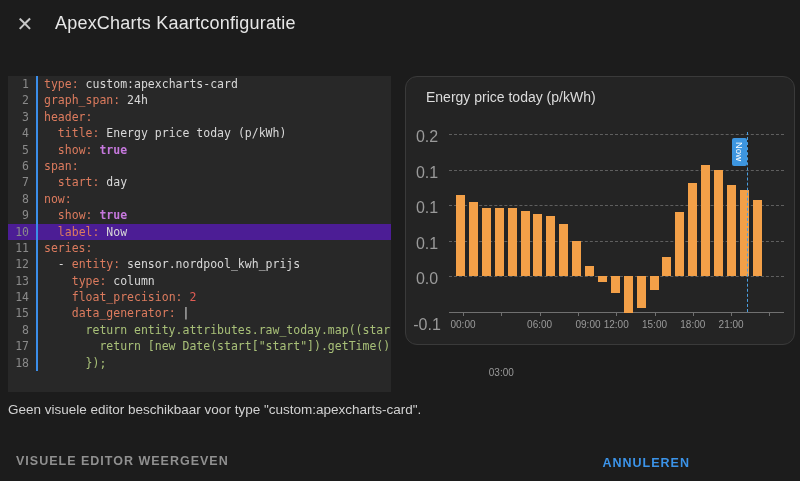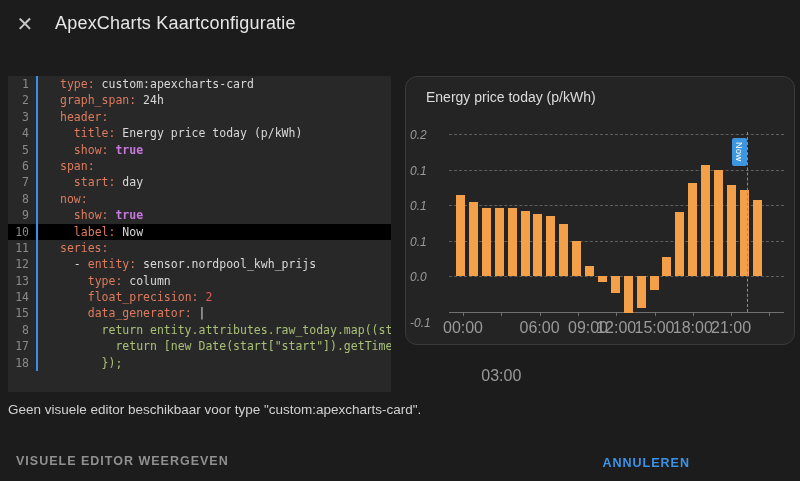--- a/index.html
+++ b/index.html
@@ -20,43 +20,43 @@
   }
   .dlg-title { position:absolute; left:55px; top:13px; font-size:18px; font-weight:400; color:#e6e6e6; letter-spacing:.2px; }
 
   
   .editor {
     position:absolute; left:8px; top:76px; width:383px; height:316px;
     background:#282828; overflow:hidden;
     font-family:"DejaVu Sans Mono", monospace; font-size:11.5px; line-height:16.4px;
   }
   .code-line { position:relative; height:16.4px; white-space:pre; display:flex; }
-  .code-line.active { background:#000000; }
+  .code-line.active { background:#4c1d95; }
   .ln {
     width:30px; flex:0 0 30px; text-align:right; padding-right:7px;
     color:#8a8a8a; border-right:2px solid #3b8eea; background:transparent;
   }
-  .lc { padding-left:22px; white-space:pre; overflow:hidden; flex:1; }
+  .lc { padding-left:6px; white-space:pre; overflow:hidden; flex:1; }
   .tk-k { color:#dc7b5e; }
   .tk-p { color:#d8d8d8; }
   .tk-b { color:#c678dd;font-weight:bold; }
   .tk-n { color:#e05c54; }
   .tk-s { color:#a8c078; }
 
   
   .card {
     position:absolute; left:405px; top:76px; width:390px; height:269px;
     background:#242424; border:1px solid #3a3a3a; border-radius:12px;
   }
   .card-title { position:absolute; left:20px; top:12px; font-size:14px; color:#dcdcdc; }
   .plot { position:absolute; left:0; top:0; width:100%; height:100%; }
   .gridline { position:absolute; left:43px; width:335px; border-top:1px dashed #5f5f5f; height:0; }
   .axisline { position:absolute; left:43px; width:335px; border-top:1px solid #707070; height:0; }
-  .ylab { position:absolute; width:34px; text-align:left; font-size:12px; color:#9a9a9a;font-style:italic; }
-  .xlab { position:absolute; font-size:16px; color:#9a9a9a; transform:translateX(-50%); top:242px; }
+  .ylab { position:absolute; width:34px; text-align:center; font-size:16px; color:#9a9a9a; }
+  .xlab { position:absolute; font-size:10px; color:#9a9a9a; transform:translateX(-50%); top:242px; }
   .tick { position:absolute; width:1px; height:4px; background:#707070; top:235px; }
   .bar { position:absolute; width:9px; background:#f3a048; }
   .now-line { position:absolute; top:55px; height:180px; width:0; border-left:1px dashed #4a9fe0; }
   .now-badge {
     position:absolute; width:15px; height:28px; background:#3d96e0; border-radius:2px;
     color:#fff; font-size:9.5px; writing-mode:vertical-rl; text-align:center; line-height:15px;
   }
 
   
   .info-text { position:absolute; left:8px; top:402px; font-size:13.5px; color:#d2d2d2; }

